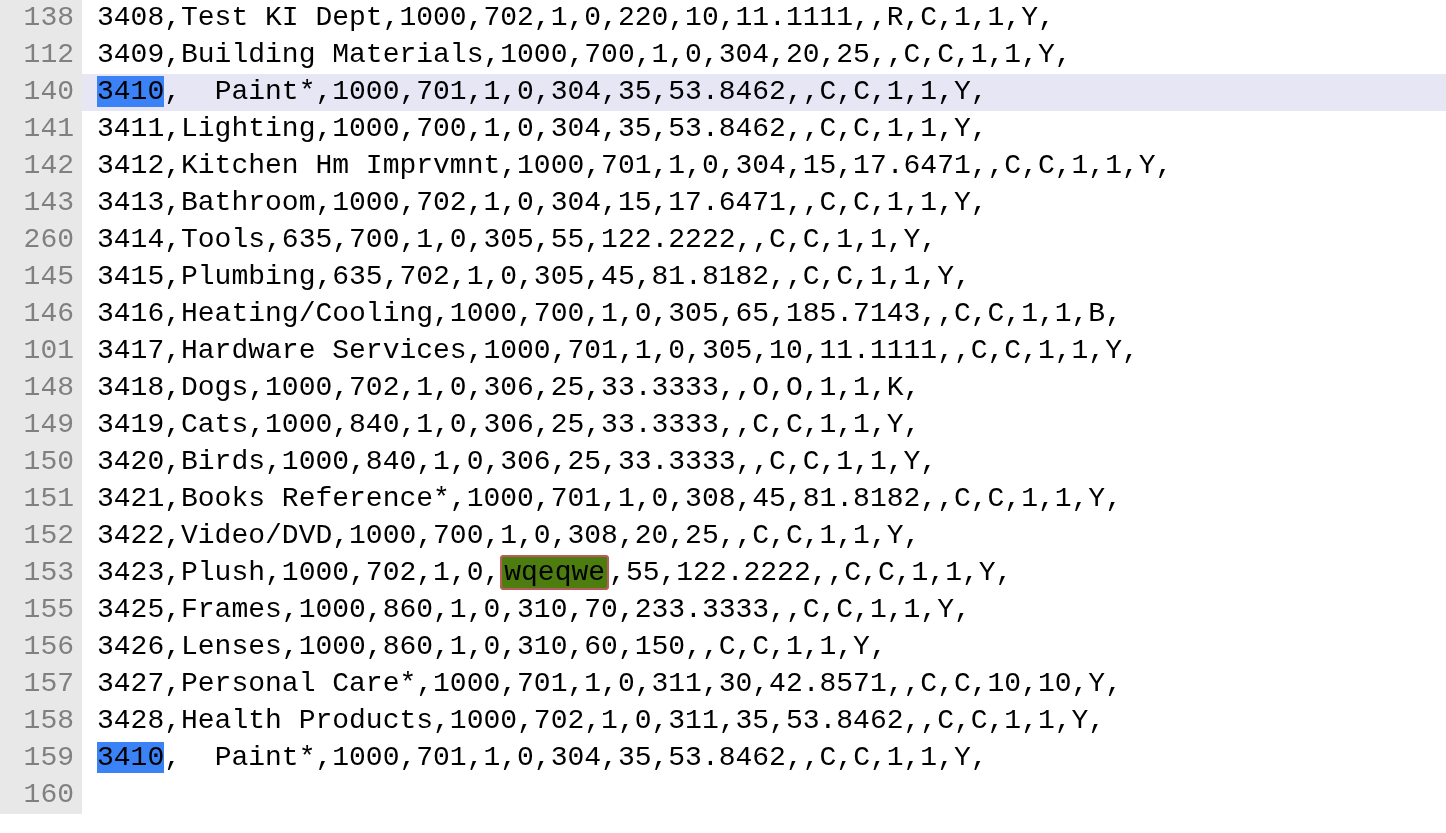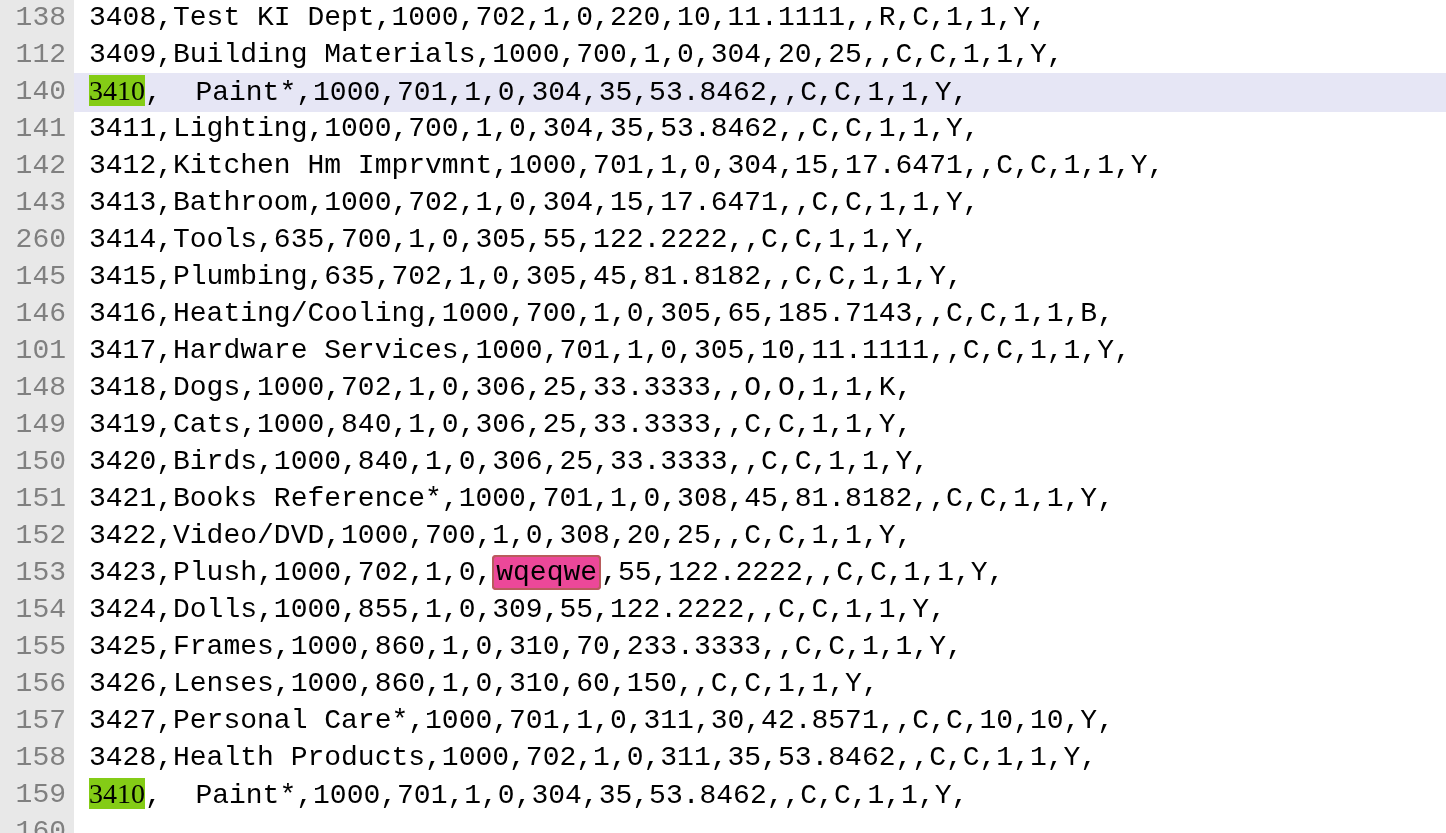--- a/index.html
+++ b/index.html
@@ -22,21 +22,21 @@
     }
     
     .line {
       display: flex;
       align-items: center;
       height: 37px;
       white-space: pre;
     }
     
     .line-number {
-      width: 74px;
+      width: 82px;
       text-align: right;
       padding-right: 8px;
       background: #e8e8e8;
       color: #808080;
       font-family: 'Courier New', monospace;
       user-select: none;
       flex-shrink: 0;
     }
     
     .line-content {
@@ -44,26 +44,25 @@
       color: #000000;
       padding-left: 15px;
       position: relative;
     }
     
     .line.highlighted .line-content {
       background: #e6e6f5;
     }
     
     .search-highlight {
-      background: #84cc16;
-      font-family: Liberation Serif, serif;
+      background: #3b82f6;
     }
     
     .error-highlight {
-      background: #ec4899;
+      background: #4d7c0f;
       border: 2px solid #b85c5c;
       border-radius: 4px;
       padding: 0px 2px;
     }
   </style>
 </head>
 <body>
 
 <div class="editor">
 <div class="line"><div class="line-number">138</div><div class="line-content">3408,Test KI Dept,1000,702,1,0,220,10,11.1111,,R,C,1,1,Y,</div></div>
@@ -75,20 +74,19 @@
     <div class="line"><div class="line-number">260</div><div class="line-content">3414,Tools,635,700,1,0,305,55,122.2222,,C,C,1,1,Y,</div></div>
     <div class="line"><div class="line-number">145</div><div class="line-content">3415,Plumbing,635,702,1,0,305,45,81.8182,,C,C,1,1,Y,</div></div>
     <div class="line"><div class="line-number">146</div><div class="line-content">3416,Heating/Cooling,1000,700,1,0,305,65,185.7143,,C,C,1,1,B,</div></div>
     <div class="line"><div class="line-number">101</div><div class="line-content">3417,Hardware Services,1000,701,1,0,305,10,11.1111,,C,C,1,1,Y,</div></div>
     <div class="line"><div class="line-number">148</div><div class="line-content">3418,Dogs,1000,702,1,0,306,25,33.3333,,O,O,1,1,K,</div></div>
     <div class="line"><div class="line-number">149</div><div class="line-content">3419,Cats,1000,840,1,0,306,25,33.3333,,C,C,1,1,Y,</div></div>
     <div class="line"><div class="line-number">150</div><div class="line-content">3420,Birds,1000,840,1,0,306,25,33.3333,,C,C,1,1,Y,</div></div>
     <div class="line"><div class="line-number">151</div><div class="line-content">3421,Books Reference*,1000,701,1,0,308,45,81.8182,,C,C,1,1,Y,</div></div>
     <div class="line"><div class="line-number">152</div><div class="line-content">3422,Video/DVD,1000,700,1,0,308,20,25,,C,C,1,1,Y,</div></div>
     <div class="line"><div class="line-number">153</div><div class="line-content">3423,Plush,1000,702,1,0,<span class="error-highlight">wqeqwe</span>,55,122.2222,,C,C,1,1,Y,</div></div>
-    <div class="line"><div class="line-number">154</div><div class="line-content">3424,Dolls,1000,855,1,0,309,55,122.2222,,C,C,1,1,Y,</div></div>
     <div class="line"><div class="line-number">155</div><div class="line-content">3425,Frames,1000,860,1,0,310,70,233.3333,,C,C,1,1,Y,</div></div>
     <div class="line"><div class="line-number">156</div><div class="line-content">3426,Lenses,1000,860,1,0,310,60,150,,C,C,1,1,Y,</div></div>
     <div class="line"><div class="line-number">157</div><div class="line-content">3427,Personal Care*,1000,701,1,0,311,30,42.8571,,C,C,10,10,Y,</div></div>
     <div class="line"><div class="line-number">158</div><div class="line-content">3428,Health Products,1000,702,1,0,311,35,53.8462,,C,C,1,1,Y,</div></div>
     <div class="line"><div class="line-number">159</div><div class="line-content"><span class="search-highlight">3410</span>,  Paint*,1000,701,1,0,304,35,53.8462,,C,C,1,1,Y,</div></div>
     <div class="line"><div class="line-number">160</div><div class="line-content"></div></div>
   </div>
 
 </body></html>

